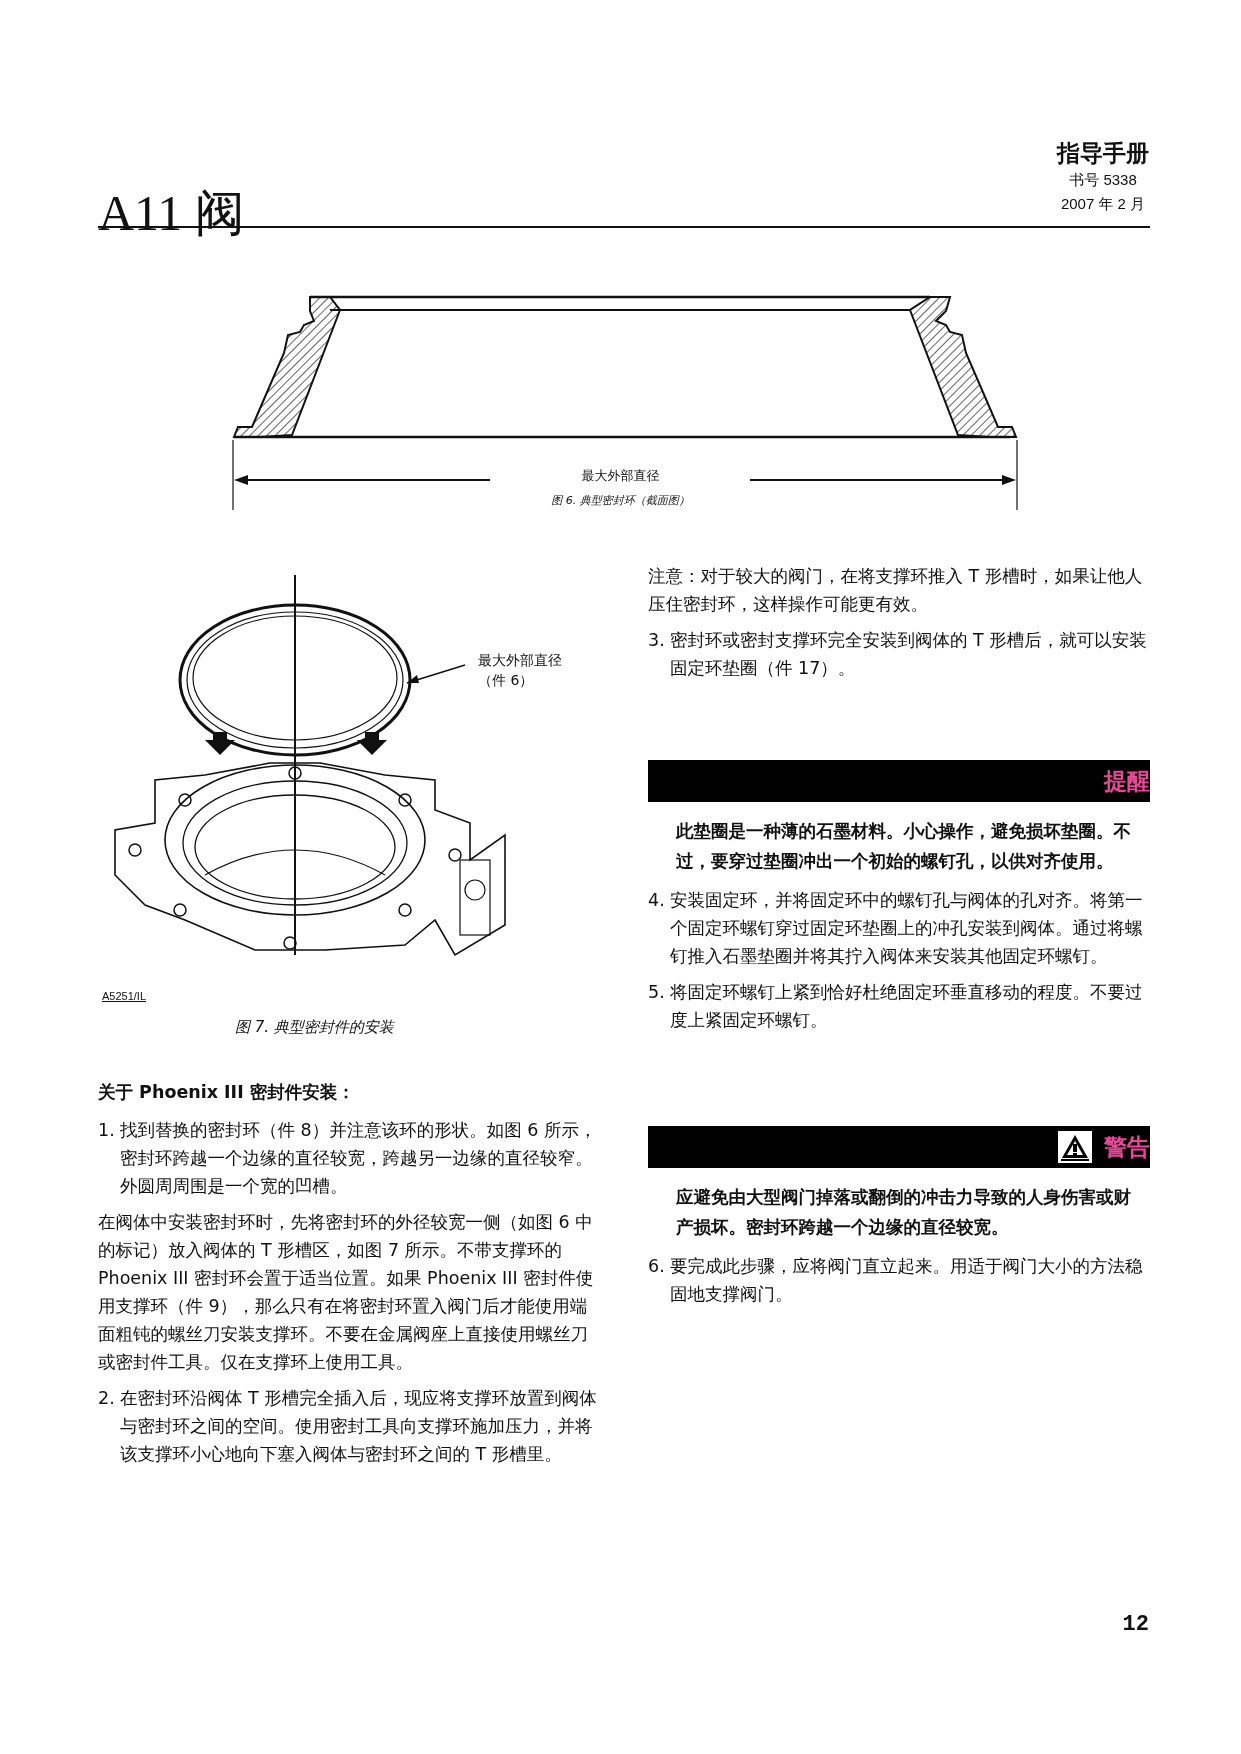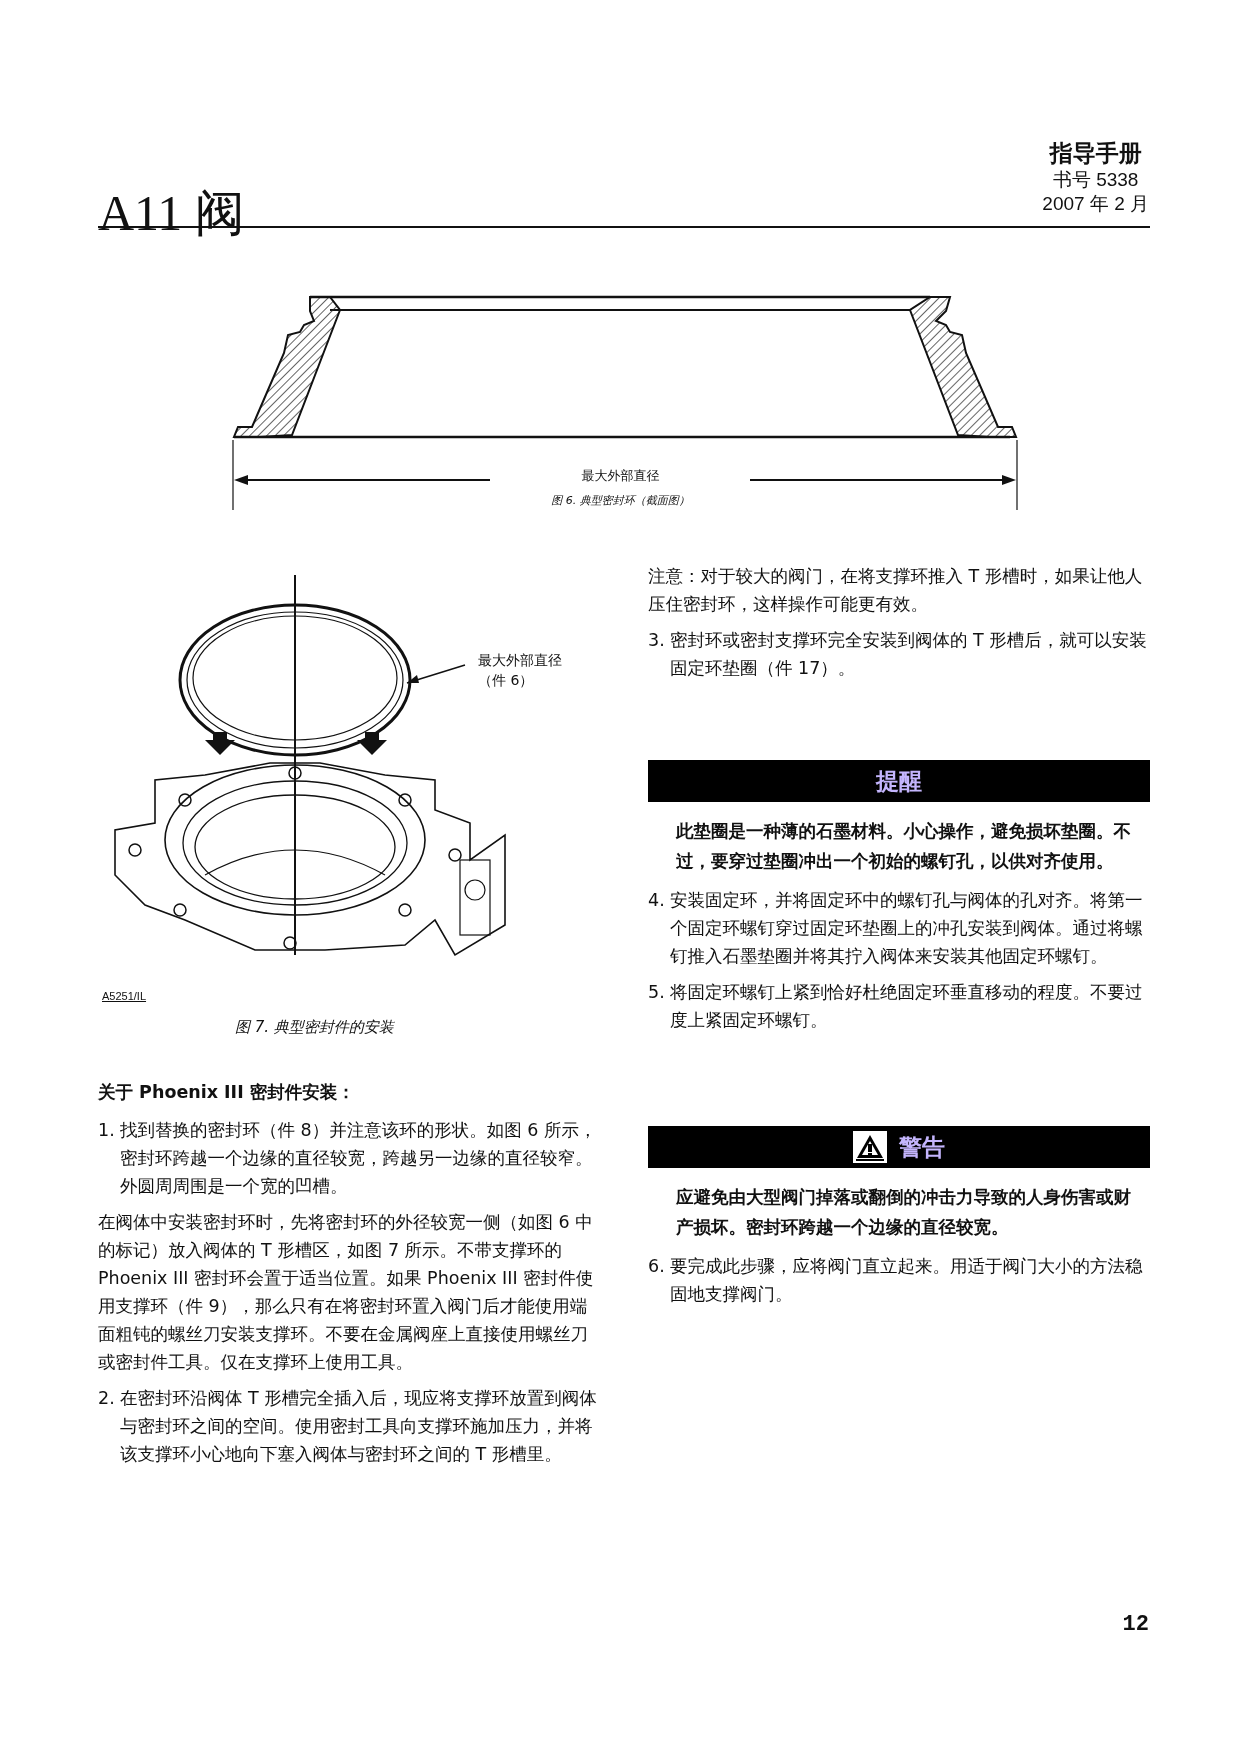--- a/index.html
+++ b/index.html
@@ -4,42 +4,42 @@
   <style>
     html, body { margin: 0; padding: 0; background: #ffffff; }
     body {
       width: 1241px; height: 1754px; position: relative; overflow: hidden;
       font-family: "DejaVu Sans", "Liberation Sans", sans-serif; color: #111;
     }
     .abs { position: absolute; }
     .header-title { left: 98px; top: 180px; font-size: 50px; font-family: Liberation Serif, serif; letter-spacing: 0px; }
     .header-right { right: 92px; top: 138px; text-align: center; }
     .header-right .manual { font-size: 23px; font-weight: bold; line-height: 30px; }
-    .header-right .meta { font-size: 19px; line-height: 24px; font-family: "Liberation Sans", "DejaVu Sans", sans-serif; }
+    .header-right .meta { font-size: 15px; line-height: 24px; font-family: "Liberation Sans", "DejaVu Sans", sans-serif; }
     .rule { left: 98px; top: 226px; width: 1052px; height: 0; border-top: 2px solid #111; }
 
     .fig6 { left: 230px; top: 285px; width: 800px; height: 230px; }
     .fig6-caption { left: 0; width: 1241px; top: 493px; text-align: center; font-style: italic; font-size: 11px; }
     .fig6-label { left: 0; width: 1241px; top: 467px; text-align: center; font-size: 13px; }
 
     .fig7 { left: 95px; top: 575px; width: 450px; height: 440px; }
     .fig7-callout { left: 478px; top: 650px; font-size: 14px; line-height: 20px; }
     .fig7-code { left: 102px; top: 990px; font-size: 11px; font-family: "Liberation Sans", sans-serif; text-decoration: underline; }
     .fig7-caption { left: 235px; top: 1018px; font-style: italic; font-size: 15px; }
 
     .col-left { left: 98px; top: 1078px; width: 502px; font-size: 17.5px; line-height: 28px; }
     .col-right { left: 648px; top: 562px; width: 502px; font-size: 17.5px; line-height: 28px; }
     .subhead { font-weight: bold; margin-bottom: 10px; }
     .item { display: flex; margin-bottom: 8px; }
     .item .num { width: 22px; flex: 0 0 22px; }
     .item .txt { flex: 1; }
     .para { margin-bottom: 8px; }
 
     .banner {
-      background: #000; color: #c4b5fd; height: 42px; display: flex; align-items: center; justify-content: center;
+      background: #000; color: #ec4899; height: 42px; display: flex; align-items: center; justify-content: flex-end;
       font-weight: bold; font-size: 23px; gap: 12px;
     }
     .notice-text { font-weight: bold; padding-left: 28px; padding-right: 14px; margin-top: 14px; margin-bottom: 10px; line-height: 30px; }
     .warn-icon { width: 34px; height: 32px; background: #fff; display: inline-flex; align-items: center; justify-content: center; }
     .page-num { right: 92px; top: 1612px; font-size: 22px; font-weight: bold; font-family: Liberation Mono, monospace; }
   </style>
 </head>
 <body>
 
 <div class="abs header-title">A11 阀</div>

